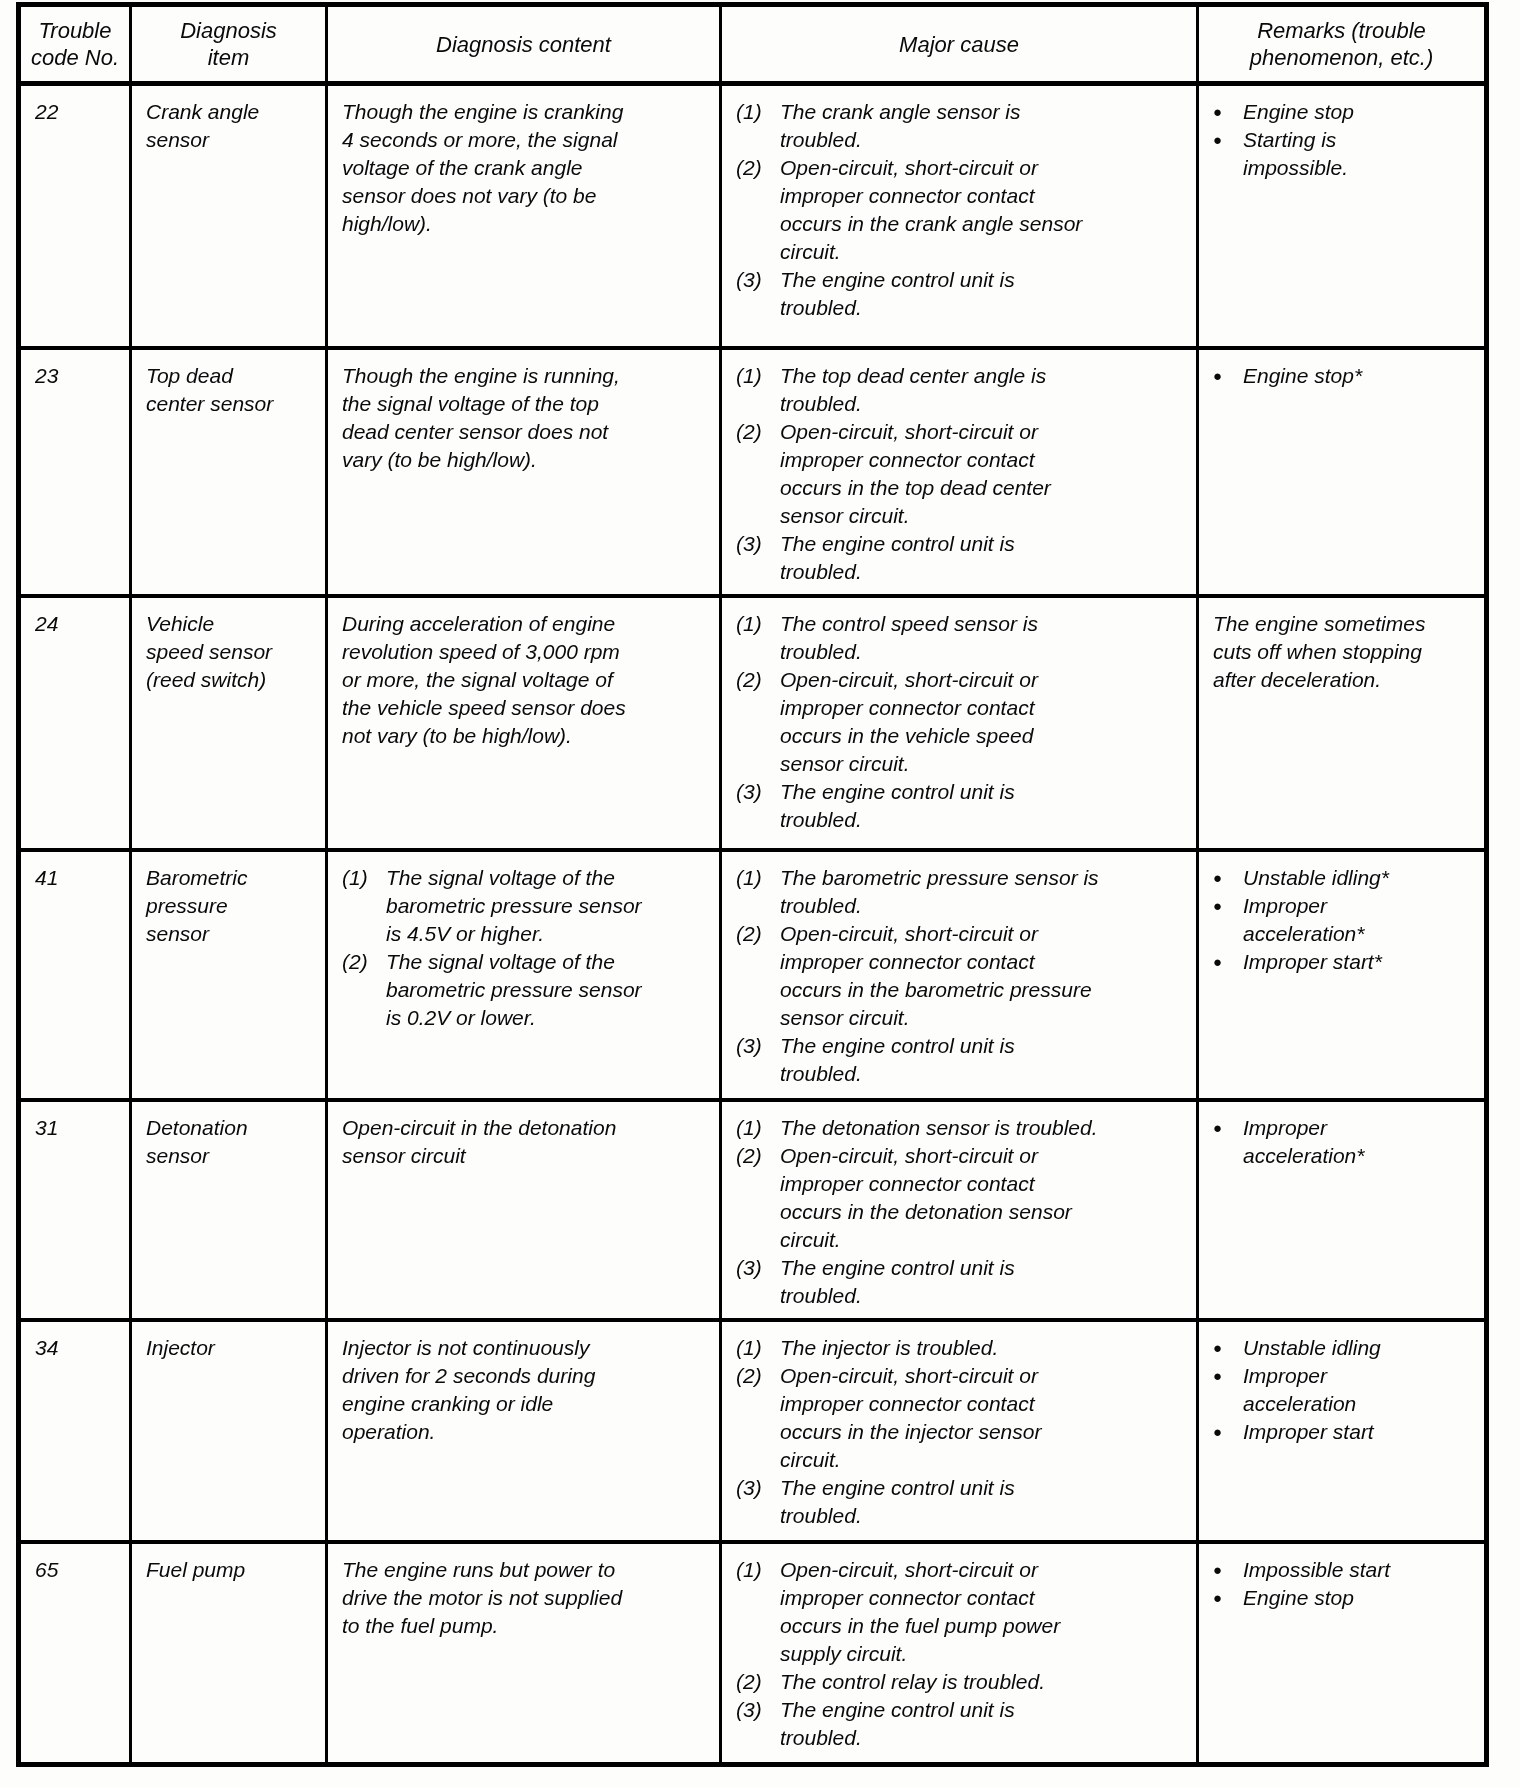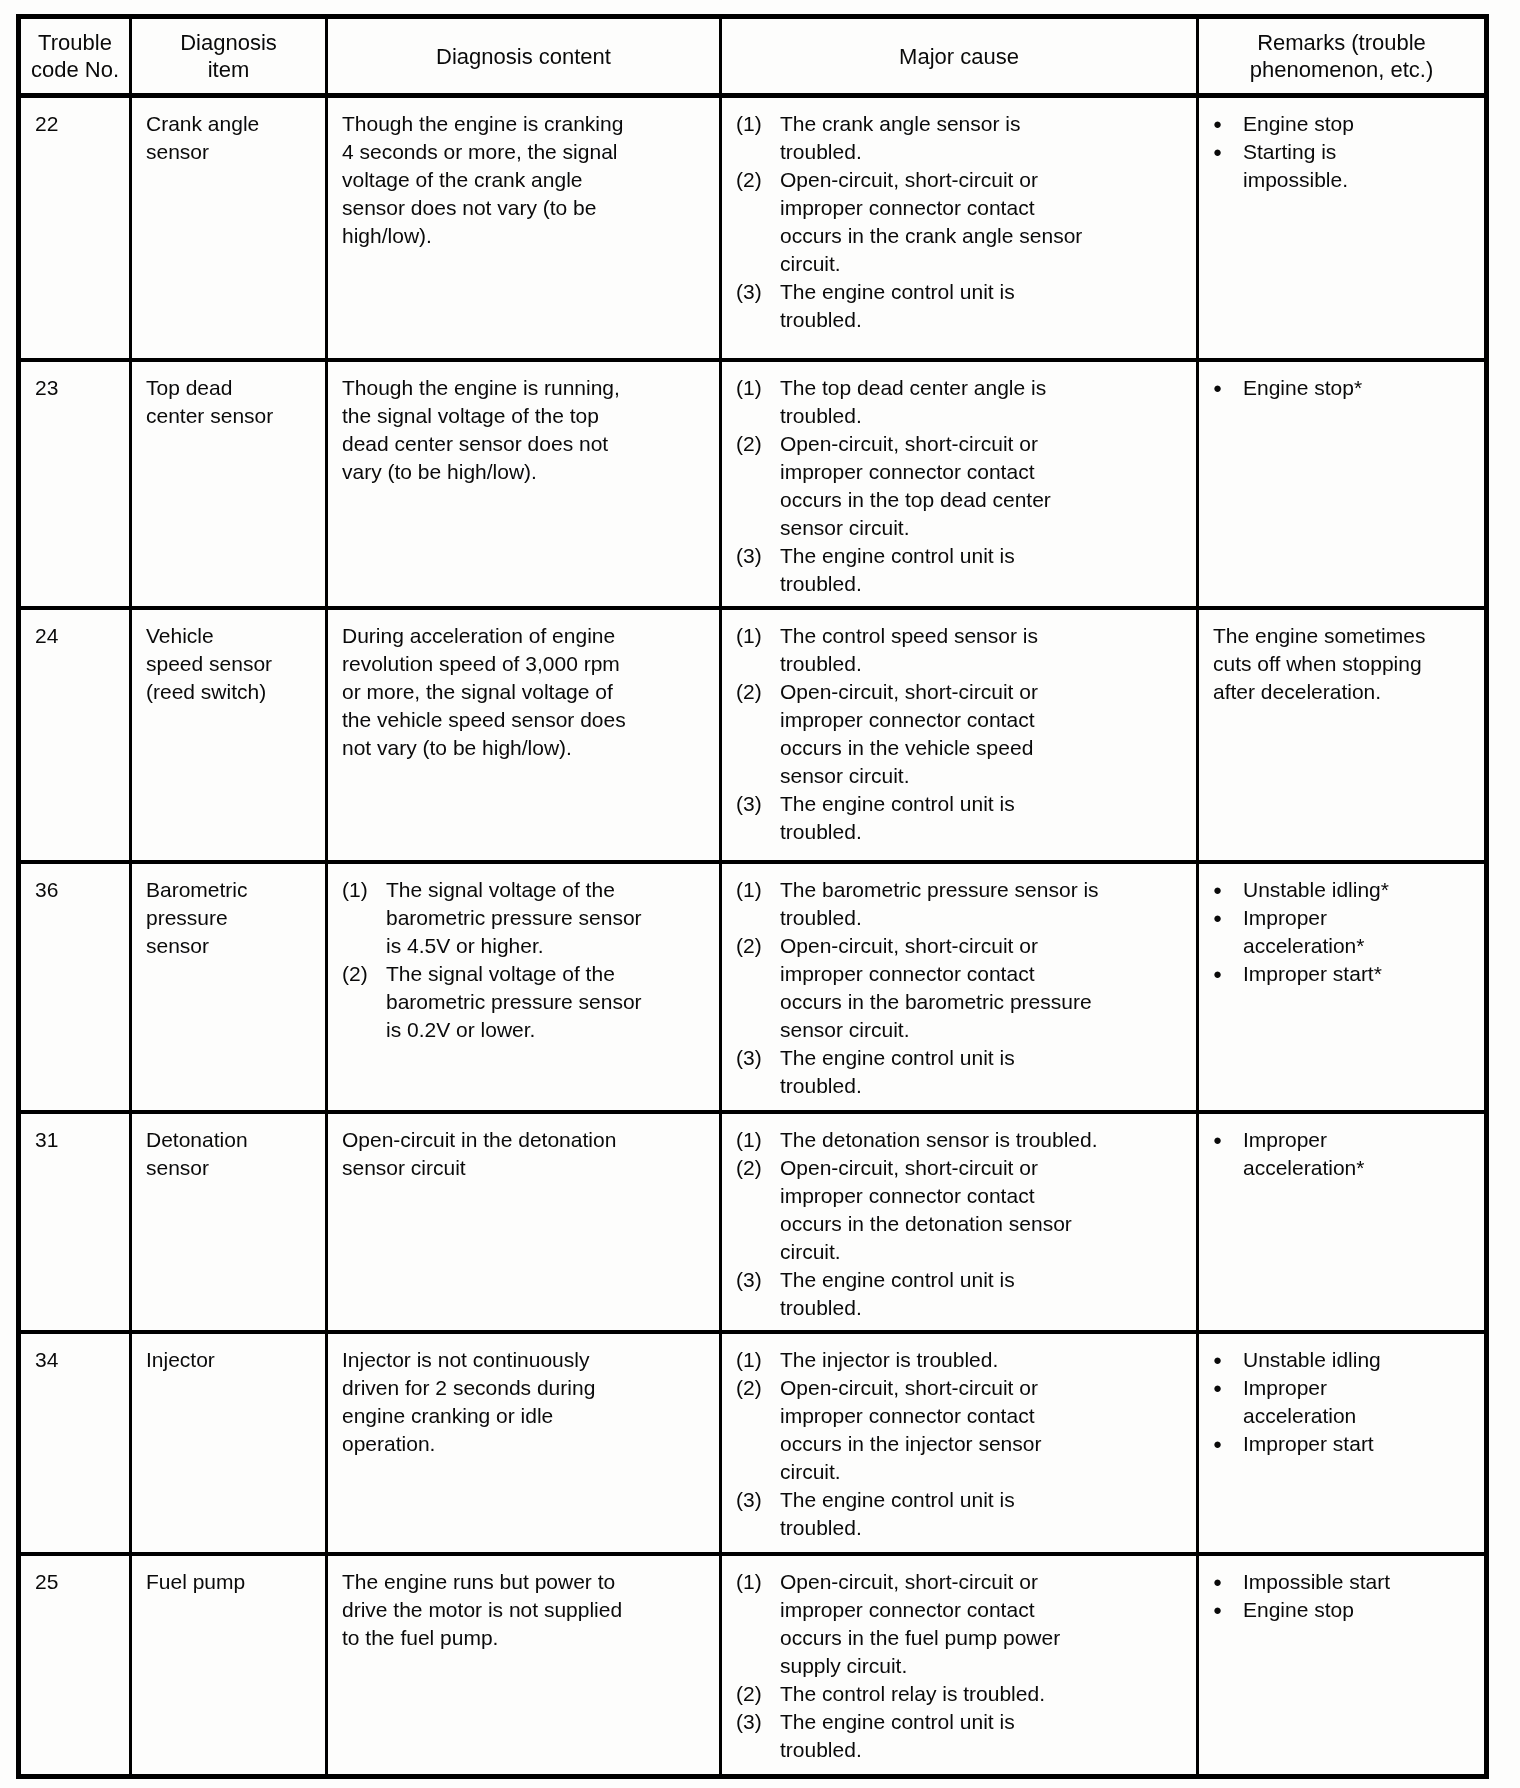--- a/index.html
+++ b/index.html
@@ -2,23 +2,24 @@
 <html><head>
 <meta charset="utf-8">
 <style>
   html,body{margin:0;padding:0;background:#e8e8e8;}
   .page{
     width:1520px;height:1788px;background:#fdfdfc;position:relative;
     font-family:"Liberation Sans","DejaVu Sans",sans-serif;color:#0a0a0a;
     overflow:hidden;
   }
   table.tc{
-    position:absolute;left:16px;top:14px;width:1468px;
+    position:absolute;left:16px;top:2px;width:1468px;
     border-collapse:collapse;table-layout:fixed;
     border:5px solid #000;
+    font-style:italic;
   }
   table.tc th, table.tc td{
     border:3px solid #000;
     vertical-align:top;
     font-weight:400;
   }
   table.tc th{
     border-bottom-width:5px;
     vertical-align:middle;
     text-align:center;
@@ -186,21 +187,21 @@
           </td>
           <td>
             <div class="remitem">
               <div class="rtext">The engine sometimes
 cuts off when stopping
 after deceleration.</div>
             </div>
           </td>
         </tr>
         <tr>
-          <td class="code">36</td>
+          <td class="code">41</td>
           <td class="item">Barometric
 pressure
 sensor</td>
           <td>
             <div class="numitem">
               <span class="num">(1)</span>
               <div class="ntext">The signal voltage of the
 barometric pressure sensor
 is 4.5V or higher.</div>
             </div>
@@ -317,21 +318,21 @@
               <div class="rtext">Improper
 acceleration</div>
             </div>
             <div class="remitem">
               <span class="bullet">●</span>
               <div class="rtext">Improper start</div>
             </div>
           </td>
         </tr>
         <tr>
-          <td class="code">25</td>
+          <td class="code">65</td>
           <td class="item">Fuel pump</td>
           <td>
             <div class="plain">The engine runs but power to
 drive the motor is not supplied
 to the fuel pump.</div>
           </td>
           <td>
             <div class="numitem">
               <span class="num">(1)</span>
               <div class="ntext">Open-circuit, short-circuit or

